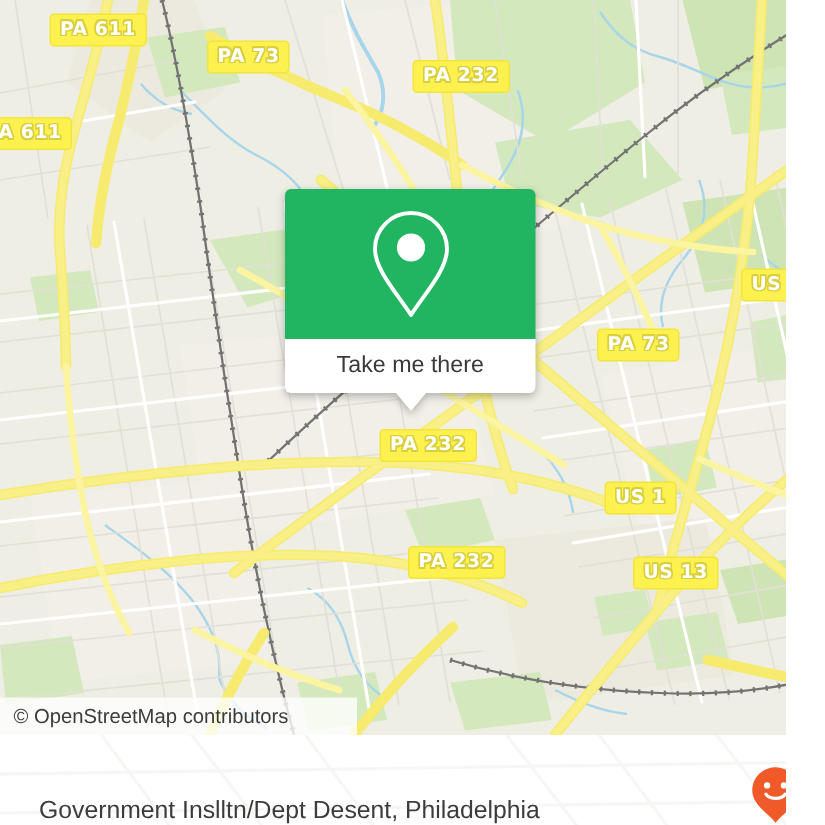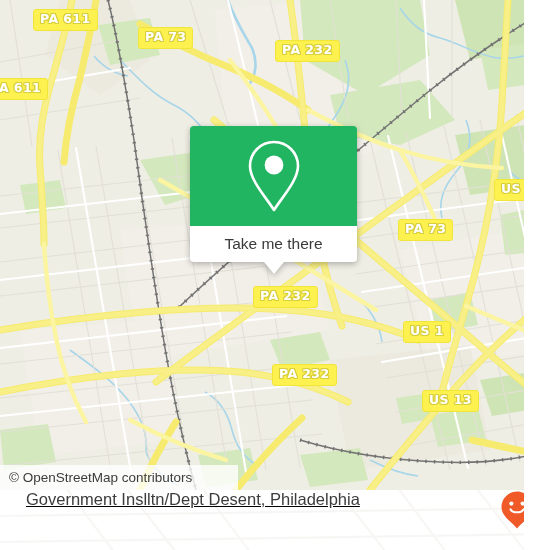--- a/index.html
+++ b/index.html
@@ -121,26 +121,25 @@
 
   
   #footer {
     position: absolute;
     left: 0;
     top: 490px;
     width: 550px;
     height: 60px;
     background: #ffffff;
     display: flex;
-    align-items: flex-start;
+    align-items: flex-end;
     justify-content: space-between;
     box-sizing: border-box;
     padding: 0 16px 0 26px;
     overflow: hidden;
-    text-decoration: underline;
   }
   #footer-bg {
     position: absolute;
     left: 0; top: 0;
     width: 550px; height: 60px;
     opacity: 0.5;
   }
   #footer-title {
     position: relative;
     font-family: "Liberation Sans", sans-serif;
@@ -344,21 +343,21 @@
     <div class="shield" style="left:33px;  top:9px;">PA 611</div>
     <div class="shield" style="left:138px; top:27px;">PA 73</div>
     <div class="shield" style="left:275px; top:40px;">PA 232</div>
     <div class="shield" style="left:-8px;  top:78px;">A 611</div>
     <div class="shield" style="left:524px; top:118px;">US</div>
     <div class="shield" style="left:494px; top:179px;">US 1</div>
     <div class="shield" style="left:398px; top:219px;">PA 73</div>
     <div class="shield" style="left:253px; top:286px;">PA 232</div>
     <div class="shield" style="left:403px; top:321px;">US 1</div>
     <div class="shield" style="left:272px; top:364px;">PA 232</div>
-    <div class="shield" style="left:422px; top:390px;">US 13</div>
+    <div class="shield" style="left:422px; top:371px;">US 13</div>
     <div class="shield" style="left:533px; top:444px;">I 9</div>
 
     <div id="popup">
       <div id="popup-head">
         <svg width="62" height="76" viewBox="0 0 62 76">
           <path d="M31 4 C17.7 4 7 14.7 7 28 C7 42 22 58 31 72 C40 58 55 42 55 28 C55 14.7 44.3 4 31 4 Z" fill="none" stroke="#ffffff" stroke-width="2.6" stroke-linejoin="round"></path>
           <circle cx="31" cy="27" r="9.4" fill="#ffffff"></circle>
         </svg>
       </div>
       <div id="popup-foot">

